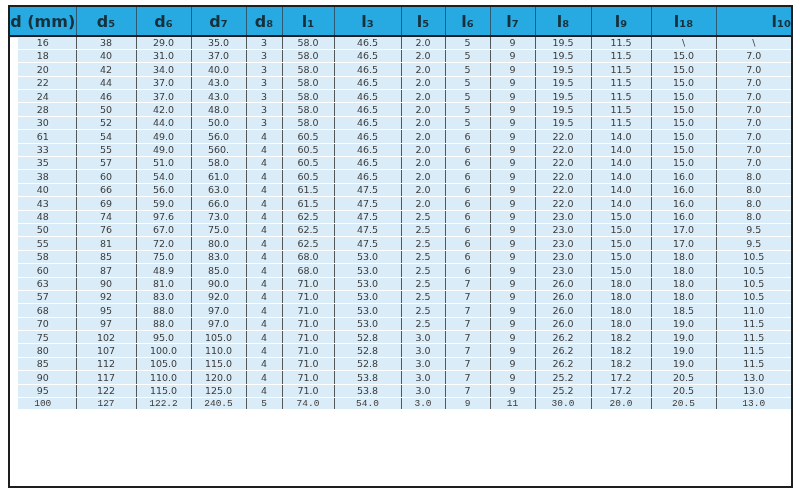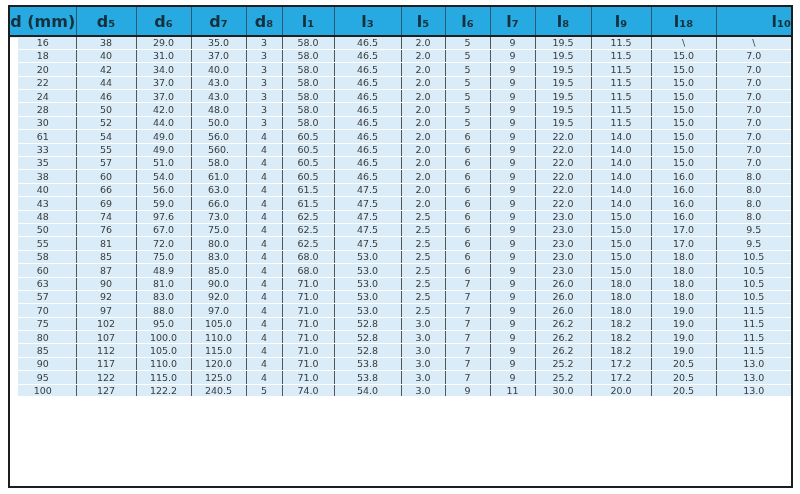--- a/index.html
+++ b/index.html
@@ -38,21 +38,21 @@
   tbody td{
     background:var(--row-bg);
     color:var(--body-text);
     font-size:9.5px;line-height:1;
     height:13.4px;padding:0;text-align:center;vertical-align:middle;
     border-right:1px solid var(--column-separator);
     border-bottom:1px solid var(--row-separator);
     white-space:nowrap;overflow:hidden;
   }
   tbody td:last-child{border-right:none;}
-  tbody tr:last-child td{border-bottom:3px solid var(--row-separator);}
+  tbody tr:last-child td{border-bottom:3px solid var(--row-separator);font-family:Liberation Mono, monospace;}
   .scan-gutter{
     position:absolute;left:0;top:31px;bottom:0;width:8px;
     background:#fff;pointer-events:none;
   }
 </style>
 </head>
 <body>
 
 <div class="table-frame">
   <table>
@@ -405,20 +405,36 @@
           <td>53.0</td>
           <td>2.5</td>
           <td>7</td>
           <td>9</td>
           <td>26.0</td>
           <td>18.0</td>
           <td>18.0</td>
           <td>10.5</td>
         </tr>
         <tr>
+          <td>68</td>
+          <td>95</td>
+          <td>88.0</td>
+          <td>97.0</td>
+          <td>4</td>
+          <td>71.0</td>
+          <td>53.0</td>
+          <td>2.5</td>
+          <td>7</td>
+          <td>9</td>
+          <td>26.0</td>
+          <td>18.0</td>
+          <td>18.5</td>
+          <td>11.0</td>
+        </tr>
+        <tr>
           <td>70</td>
           <td>97</td>
           <td>88.0</td>
           <td>97.0</td>
           <td>4</td>
           <td>71.0</td>
           <td>53.0</td>
           <td>2.5</td>
           <td>7</td>
           <td>9</td>

